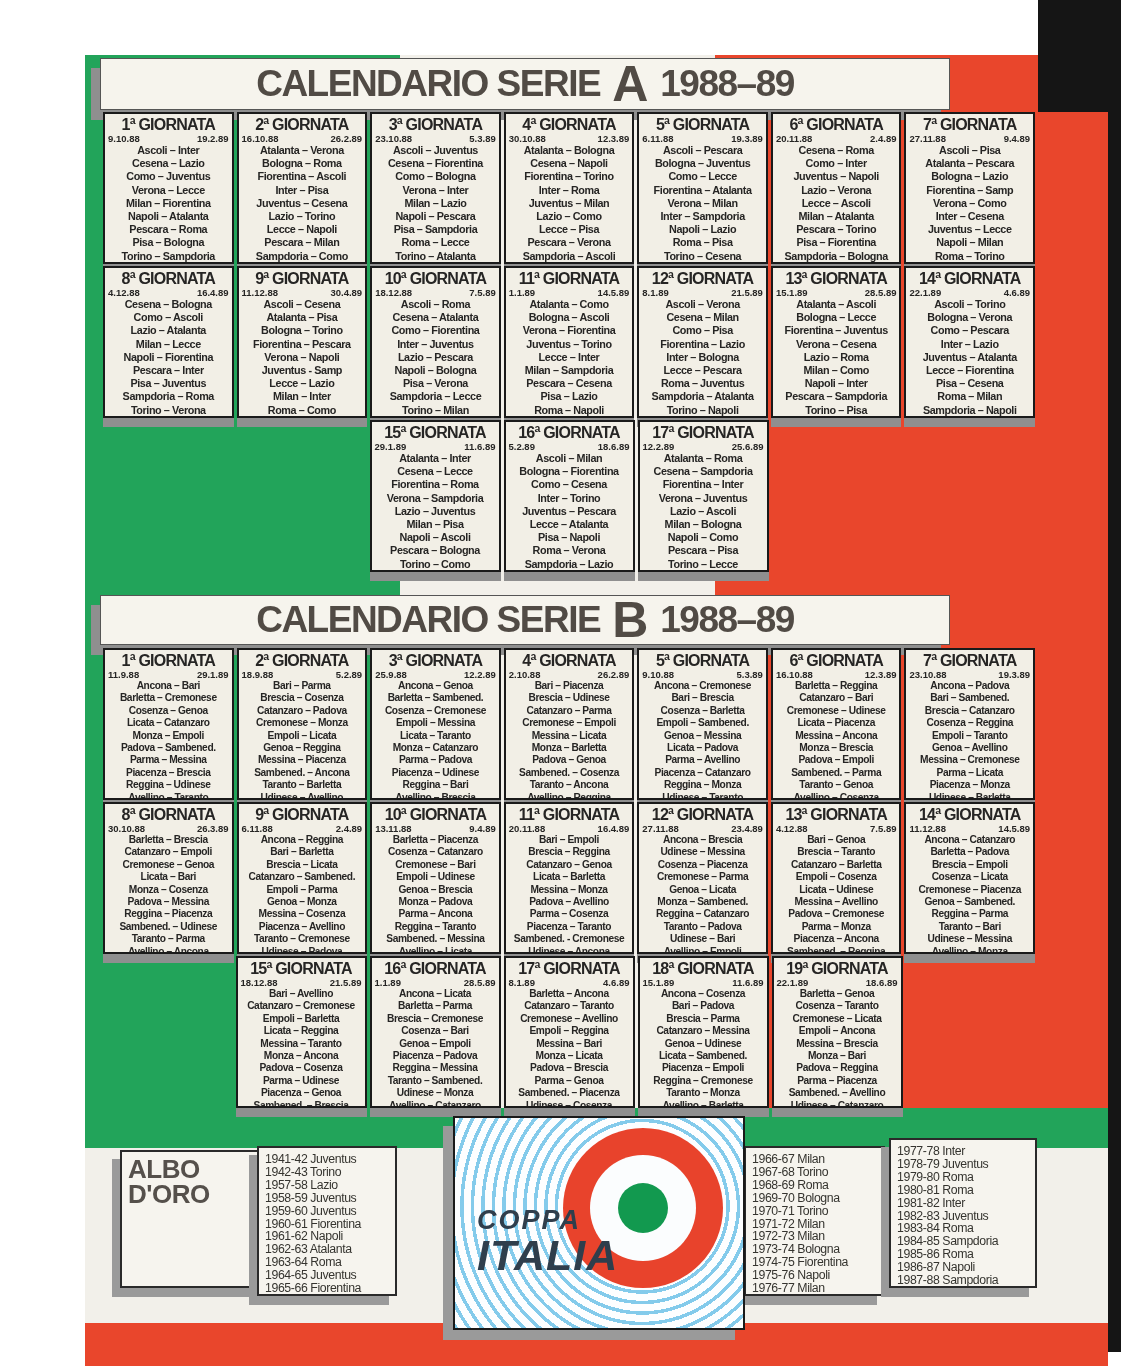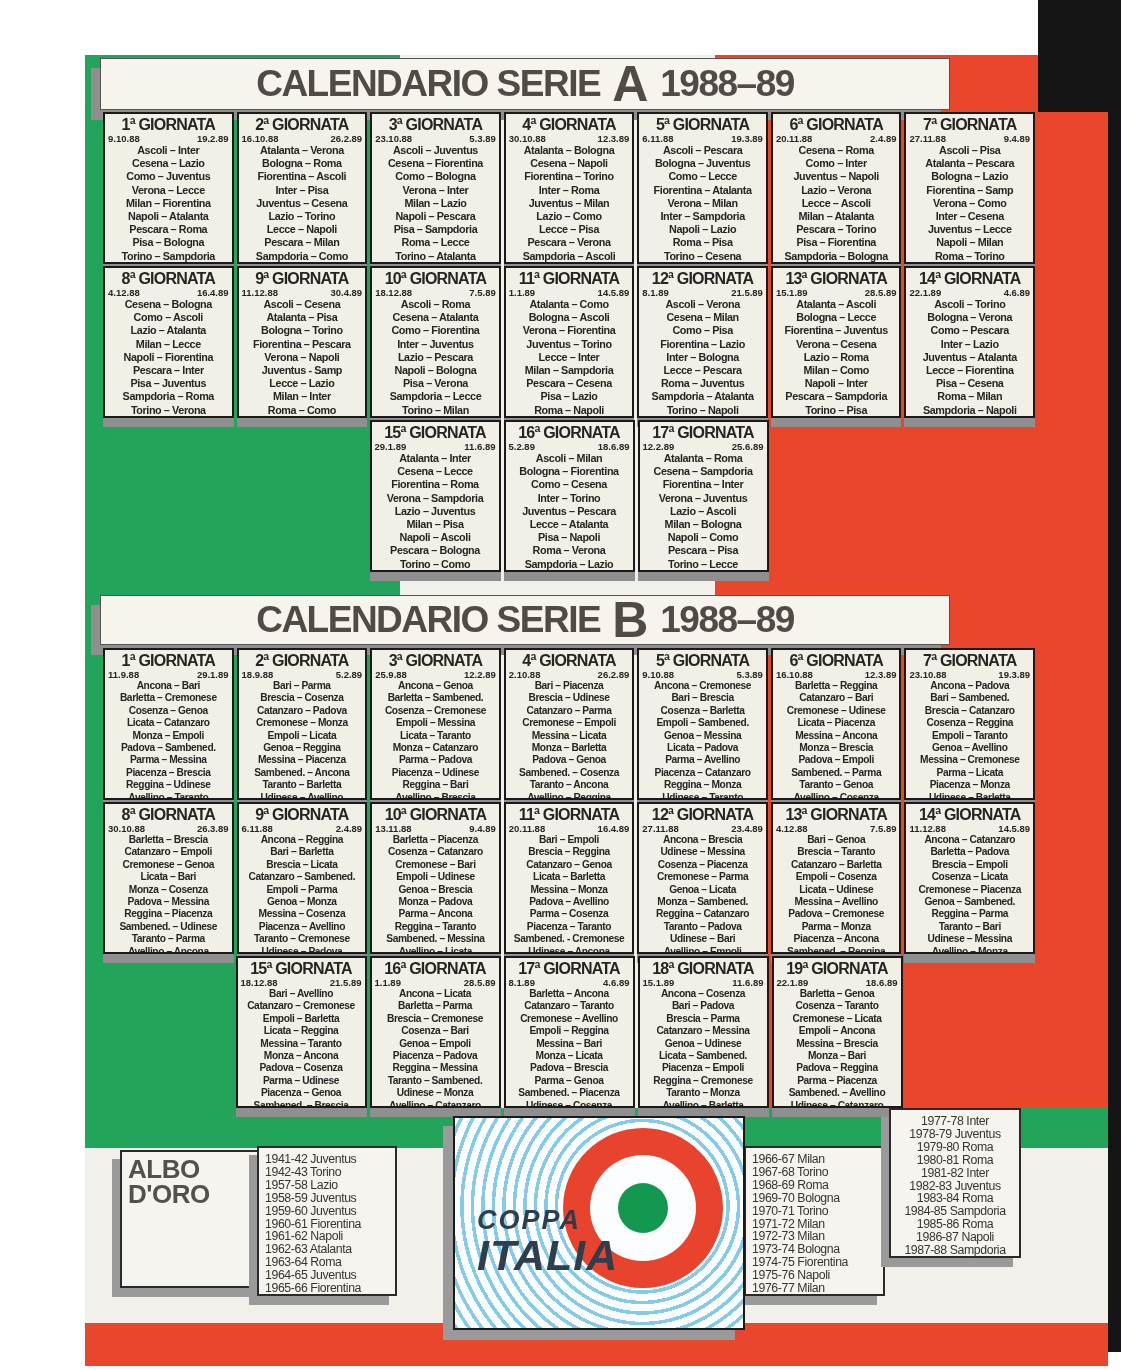--- a/index.html
+++ b/index.html
@@ -737,21 +737,21 @@
       <div class="albo-line">1969-70 Bologna</div>
       <div class="albo-line">1970-71 Torino</div>
       <div class="albo-line">1971-72 Milan</div>
       <div class="albo-line">1972-73 Milan</div>
       <div class="albo-line">1973-74 Bologna</div>
       <div class="albo-line">1974-75 Fiorentina</div>
       <div class="albo-line">1975-76 Napoli</div>
       <div class="albo-line">1976-77 Milan</div>
     </div>
 </div>
-<div class="abs albo-box" style="left:889px; top:1108px; width:132px; height:150px;text-align:center;">
+<div class="abs albo-box" style="left:889px; top:1138px; width:148px; height:150px;">
   <div>
       <div class="albo-line">1977-78 Inter</div>
       <div class="albo-line">1978-79 Juventus</div>
       <div class="albo-line">1979-80 Roma</div>
       <div class="albo-line">1980-81 Roma</div>
       <div class="albo-line">1981-82 Inter</div>
       <div class="albo-line">1982-83 Juventus</div>
       <div class="albo-line">1983-84 Roma</div>
       <div class="albo-line">1984-85 Sampdoria</div>
       <div class="albo-line">1985-86 Roma</div>

